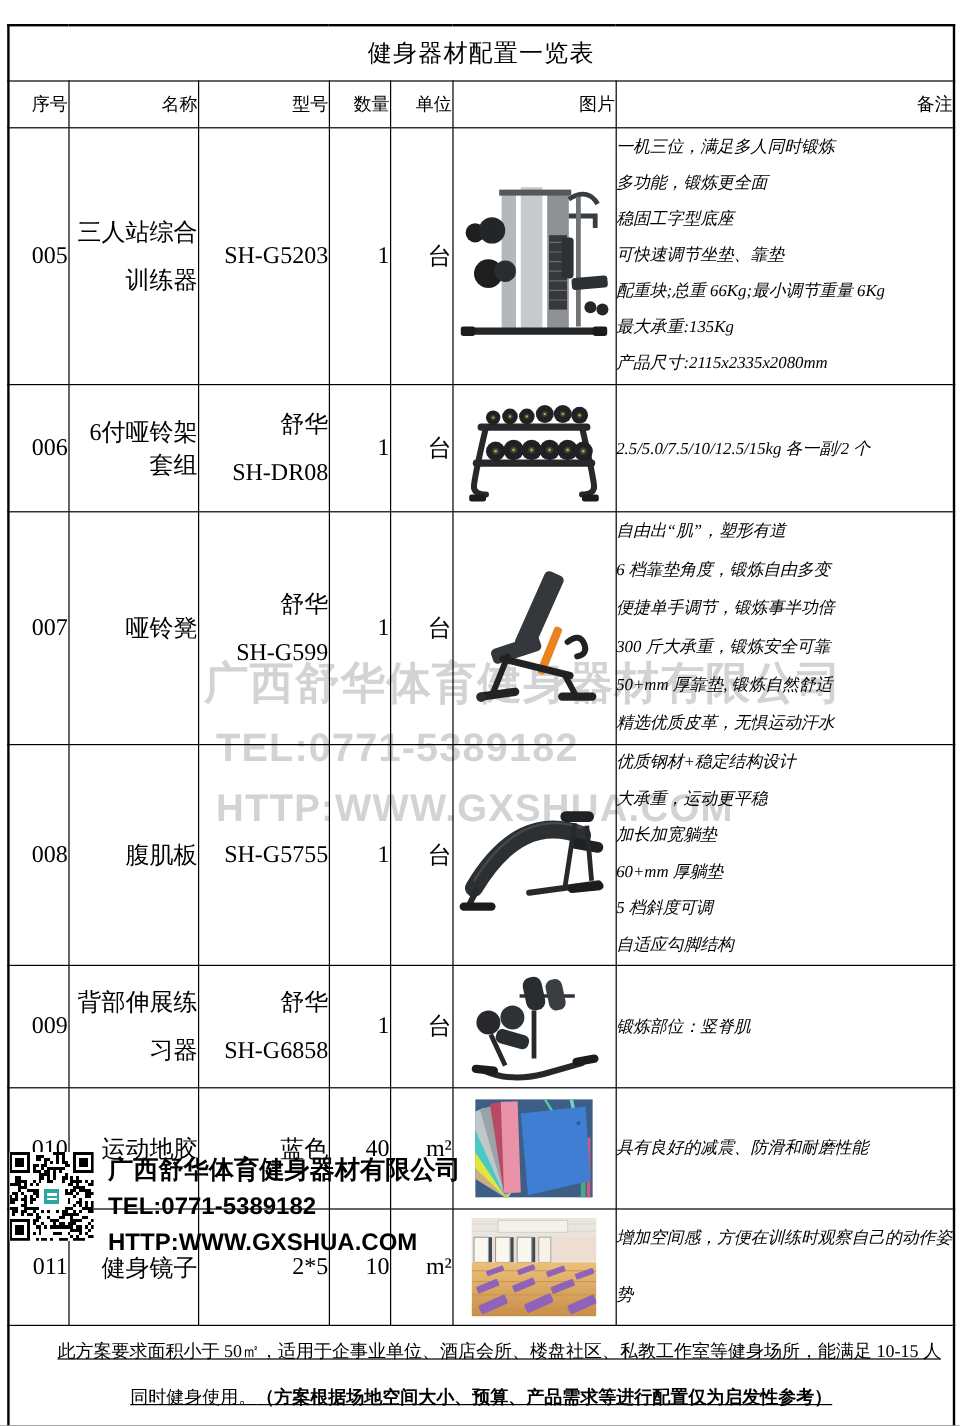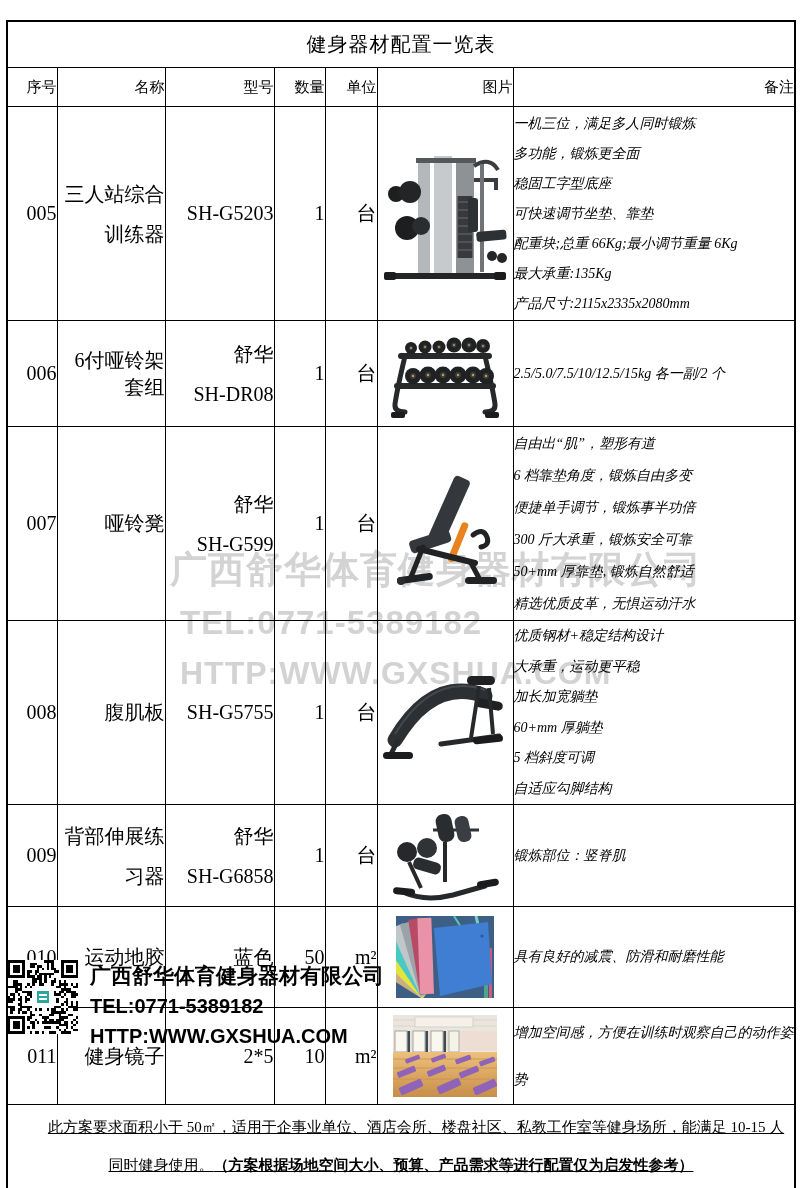--- a/index.html
+++ b/index.html
@@ -268,21 +268,21 @@
       </td>
       <td class="rem">
         <span class="ln">锻炼部位：竖脊肌</span>
       </td>
     </tr>
 
     <tr class="tr-r5">
       <td class="tc">010</td>
       <td class="tc">运动地胶</td>
       <td class="tc">蓝色</td>
-      <td class="tc">50</td>
+      <td class="tc">40</td>
       <td class="tc">m²</td>
       <td class="imgcell">
         <svg width="98" height="82" viewBox="0 0 98 82">
           <rect width="98" height="82" fill="#3d5f85"></rect>
           <path d="M58 0 L68 16" stroke="#58c9a8" stroke-width="2"></path>
           <path d="M80 0 L86 26" stroke="#7ad0c0" stroke-width="3"></path>
           <rect x="88" y="38" width="4" height="44" fill="#4aa88a"></rect>
           <rect x="93" y="32" width="3" height="50" fill="#d05a7a"></rect>
           <g transform="rotate(-58 30 78)">
                 <rect x="24" y="6" width="14" height="72" fill="#c9ae84"></rect>

